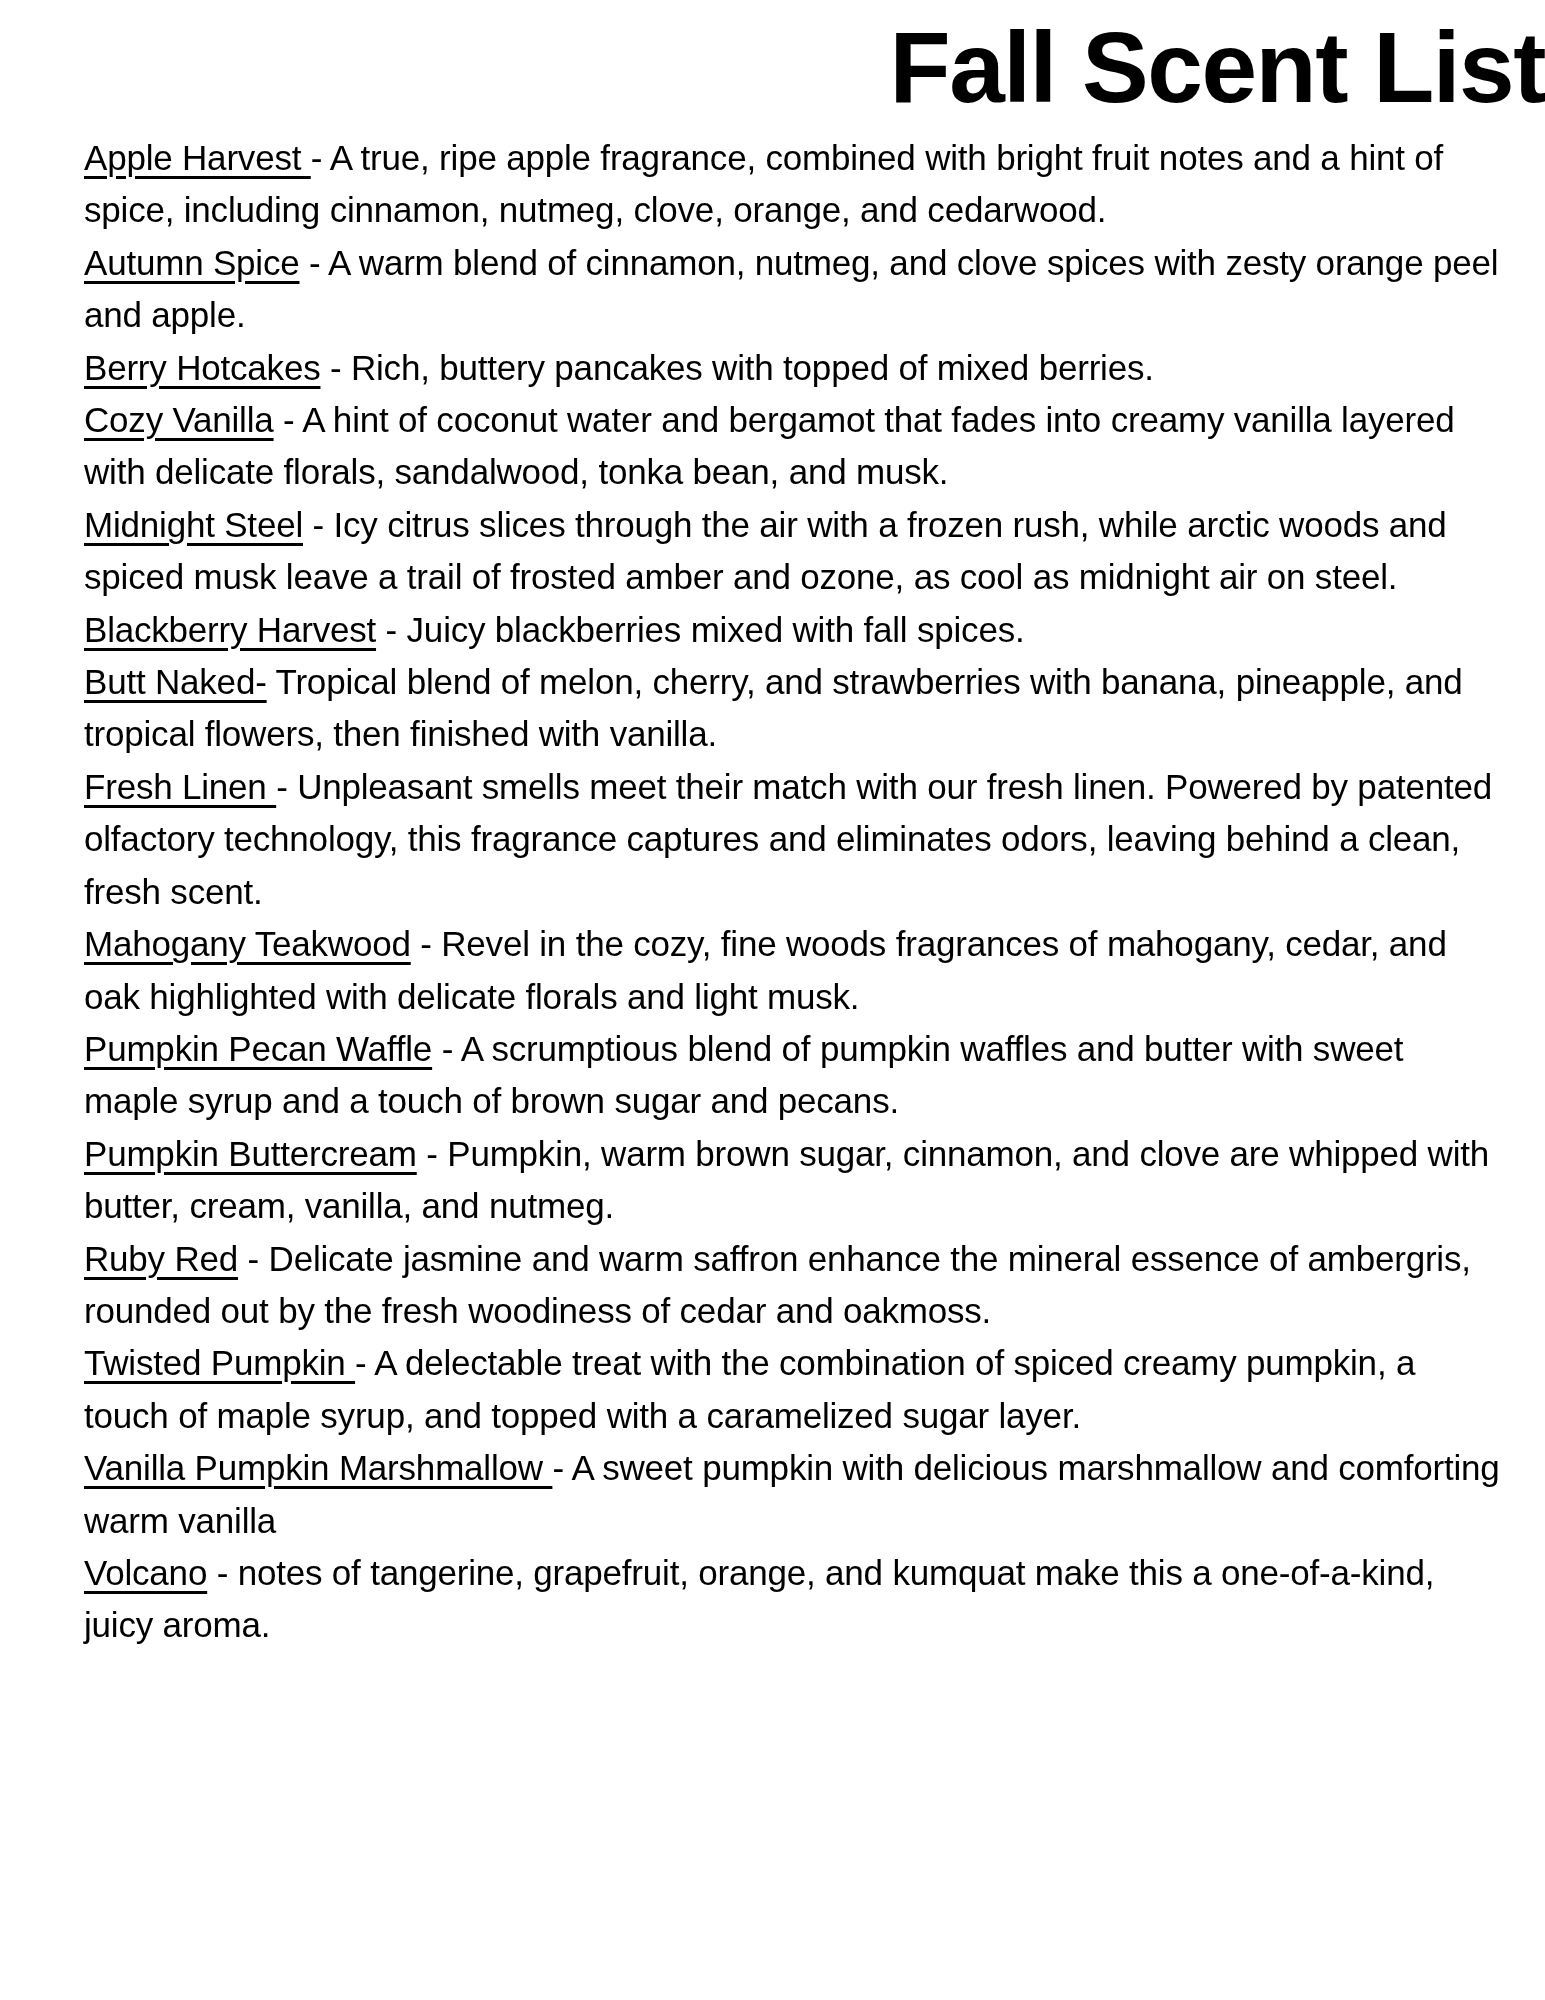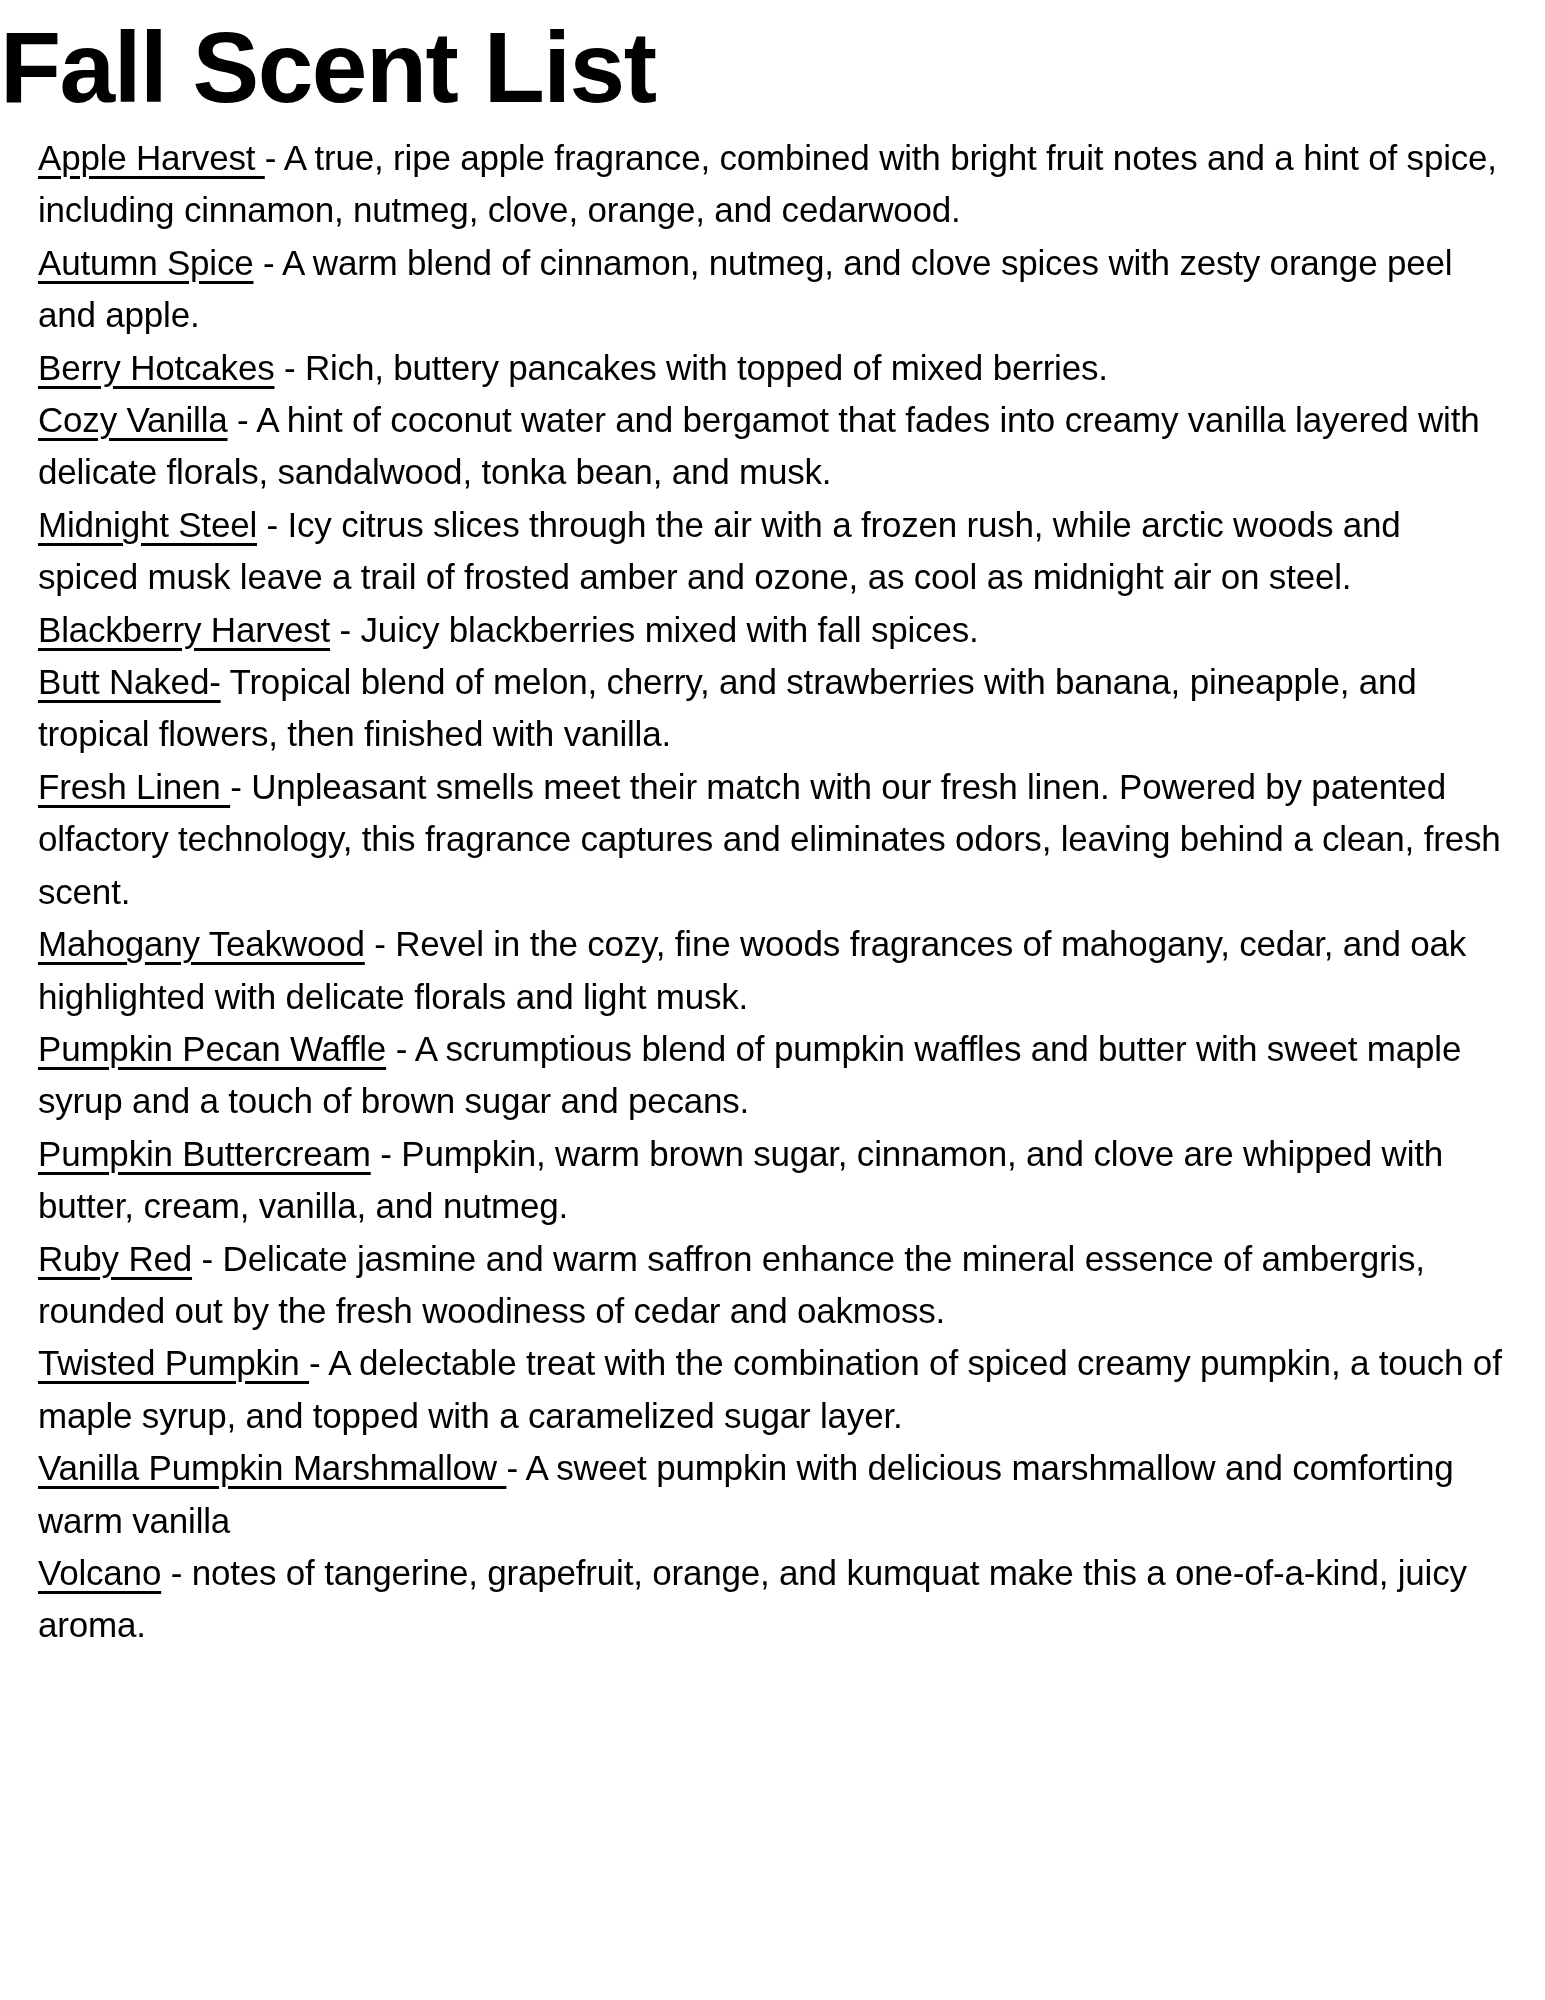--- a/index.html
+++ b/index.html
@@ -12,33 +12,34 @@
     width: 1545px;
     height: 2000px;
     box-sizing: border-box;
     background: #ffffff;
     color: #000000;
     font-family: "Liberation Sans", sans-serif;
     overflow: hidden;
   }
   .title {
     margin: 12px 0 10px 0;
-    text-align: left;
+    text-align: right;
     font-size: 100px;
     line-height: 1.1;
     font-weight: bold;
     letter-spacing: -1.5px;
     color: #000000;
   }
   .scent-list {
     padding: 0 38px;
     font-size: 35px;
     line-height: 52.4px;
     letter-spacing: -0.2px;
     font-weight: 400;
+    margin-left: 46px;
   }
   .scent {
     margin: 0;
     padding: 0;
   }
   .scent-name {
     text-decoration: underline;
     text-decoration-thickness: 3px;
     text-underline-offset: 6px;
     text-decoration-color: #000000;

